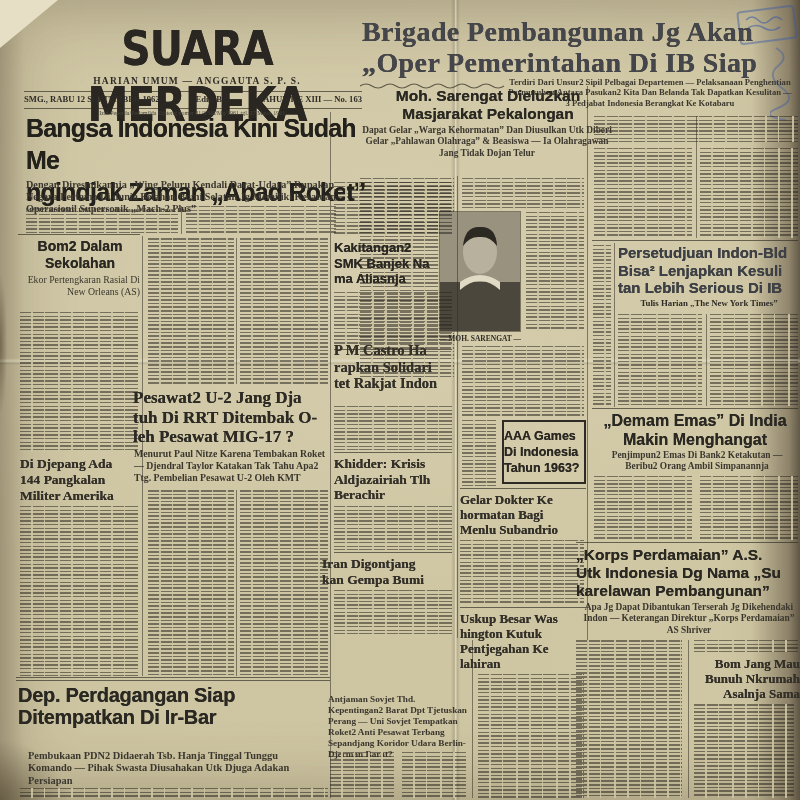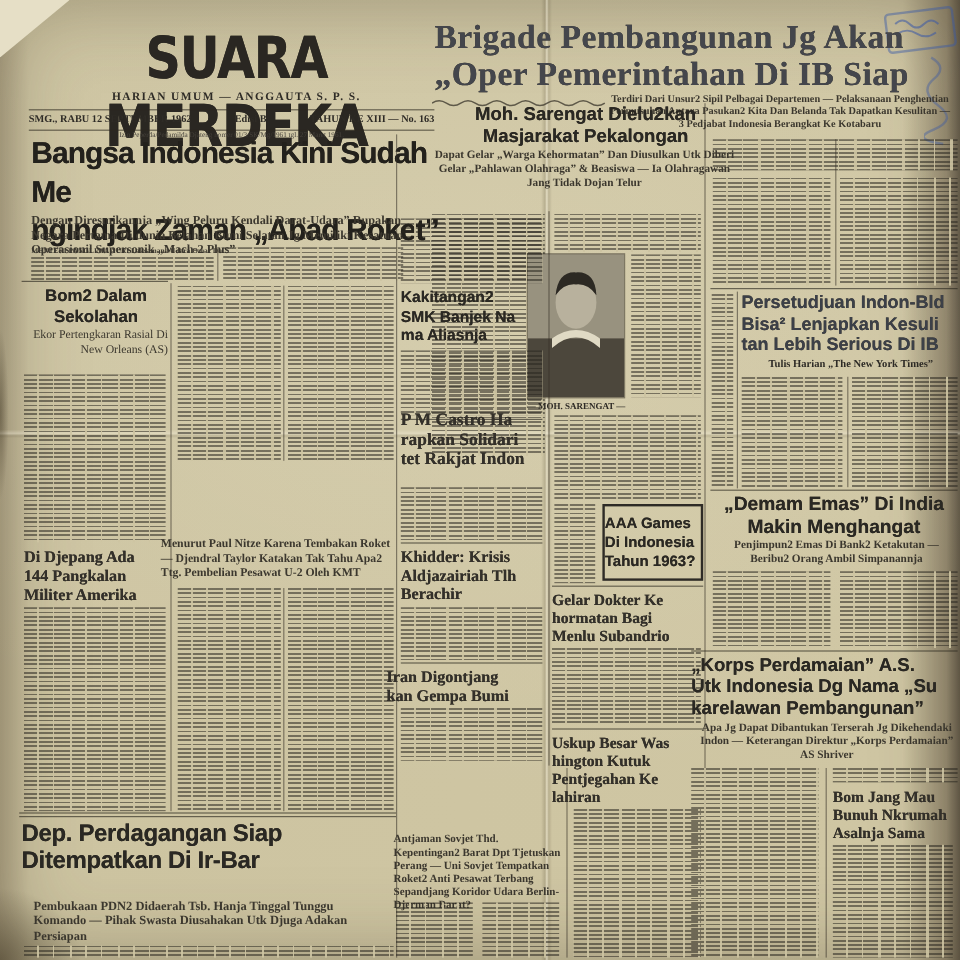--- a/index.html
+++ b/index.html
@@ -114,20 +114,25 @@
     <div>144 Pangkalan</div>
     <div>Militer Amerika</div>
   </div>
   <div class="abs greek" style="left:20px;top:506px;width:118px;height:170px;"></div>
 
   <div class="abs vrule" style="left:142px;top:236px;height:440px;"></div>
   <div class="abs greek" style="left:148px;top:238px;width:86px;height:146px;"></div>
   <div class="abs greek" style="left:240px;top:238px;width:88px;height:146px;"></div>
   <div class="abs vrule" style="left:236px;top:238px;height:146px;"></div>
 
+  <div class="abs hl-serif ink" style="left:133px;top:388px;width:200px;font-size:17px;line-height:19.5px;color:#2c2a25;">
+    <div>Pesawat2 U-2 Jang Dja</div>
+    <div>tuh Di RRT Ditembak O-</div>
+    <div>leh Pesawat MIG-17 ?</div>
+  </div>
   <div class="abs sub" style="left:134px;top:448px;width:196px;font-size:9.8px;text-align:left;">Menurut Paul Nitze Karena Tembakan Roket — Djendral Taylor Katakan Tak Tahu Apa2 Ttg. Pembelian Pesawat U-2 Oleh KMT</div>
   <div class="abs greek" style="left:148px;top:490px;width:86px;height:186px;"></div>
   <div class="abs greek" style="left:240px;top:490px;width:88px;height:186px;"></div>
   <div class="abs vrule" style="left:236px;top:490px;height:186px;"></div>
 
   <div class="abs hrule" style="left:16px;top:677px;width:314px;"></div>
   <div class="abs hrule" style="left:16px;top:680px;width:314px;"></div>
   <div class="abs hl-sans ink" style="left:18px;top:684px;width:312px;font-size:20px;line-height:22px;letter-spacing:-.3px;">
     <div>Dep. Perdagangan Siap</div>
     <div>Ditempatkan Di Ir-Bar</div>
@@ -226,20 +231,20 @@
   <div class="abs hl-sans ink" style="left:576px;top:546px;width:224px;font-size:15.5px;line-height:18px;">
     <div>„Korps Perdamaian” A.S.</div>
     <div>Utk Indonesia Dg Nama „Su</div>
     <div>karelawan Pembangunan”</div>
   </div>
   <div class="abs sub" style="left:580px;top:602px;width:218px;font-size:9.4px;">Apa Jg Dapat Dibantukan Terserah Jg Dikehendaki Indon — Keterangan Direktur „Korps Perdamaian” AS Shriver</div>
   <div class="abs greek" style="left:576px;top:640px;width:106px;height:158px;"></div>
   <div class="abs vrule" style="left:688px;top:640px;height:158px;"></div>
   <div class="abs greek" style="left:694px;top:640px;width:104px;height:12px;"></div>
 
-  <div class="abs hl-serif ink" style="left:694px;top:656px;width:106px;font-size:13px;line-height:15px;">
+  <div class="abs hl-serif ink" style="left:694px;top:656px;width:106px;font-size:13px;line-height:15px;text-align:right;">
     <div>Bom Jang Mau</div>
     <div>Bunuh Nkrumah</div>
     <div>Asalnja Sama</div>
   </div>
   <div class="abs greek" style="left:694px;top:704px;width:100px;height:94px;"></div>
 
 </div>
 
 </body></html>

